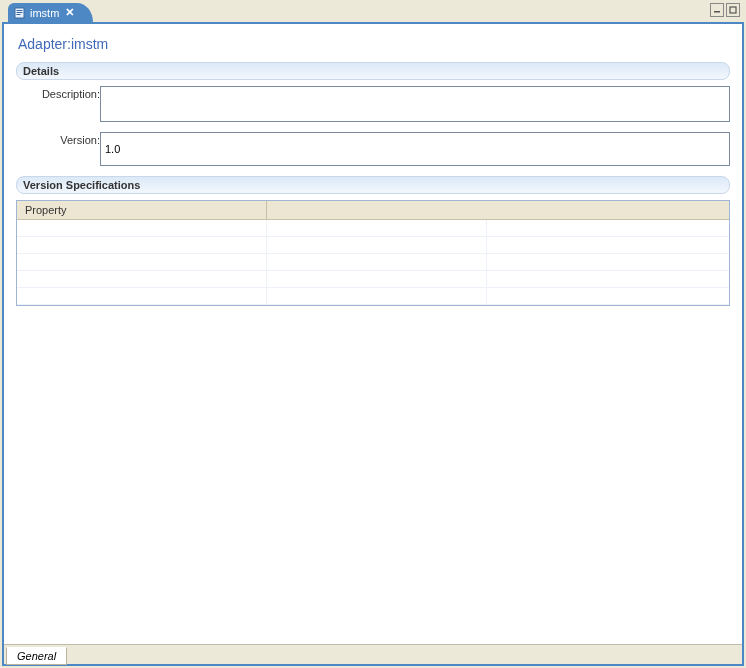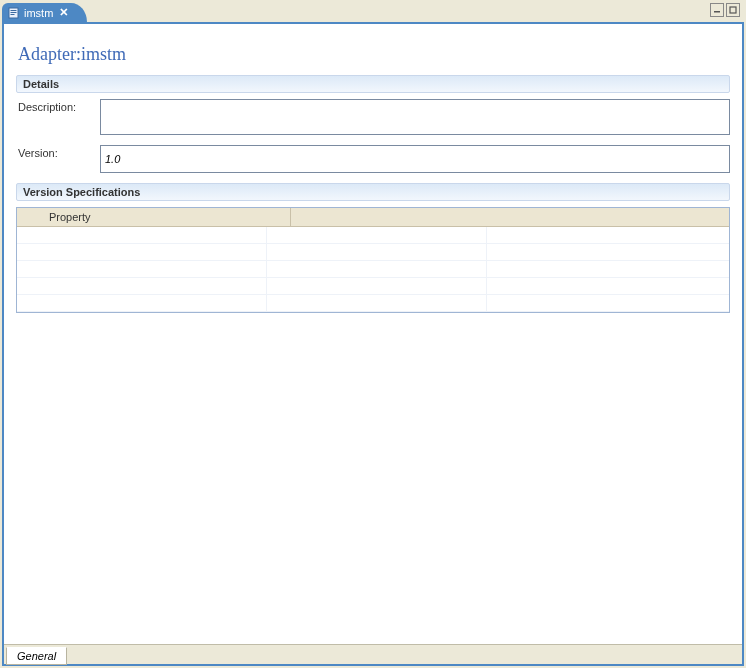--- a/index.html
+++ b/index.html
@@ -19,21 +19,21 @@
     background: #ece9d8;
     position: relative;
   }
   .top-bar {
     height: 22px;
     background: #ece9d8;
     position: relative;
   }
   .tab {
     position: absolute;
-    left: 2px;
+    left: 8px;
     top: 3px;
     height: 19px;
     background: #4d88c4;
     border-top-left-radius: 6px;
     border-top-right-radius: 16px 19px;
     padding: 2px 18px 2px 6px;
     color: #fff;
     font-size: 11px;
     display: flex;
     align-items: center;
@@ -76,70 +76,68 @@
     border-top-left-radius: 0;
     background: #fff;
   }
   .editor-content {
     padding: 10px 12px 0 12px;
     height: calc(100% - 20px);
     overflow: hidden;
   }
   .page-title {
     color: #3f6ab7;
-    font-size: 18px;
-    font-family: Liberation Serif, serif;
-    margin: 10px 0 10px 2px;
+    font-size: 14px;
+    font-family: Liberation Sans, sans-serif;
+    margin: 2px 0 10px 2px;
   }
   .section-header {
     background: linear-gradient(to bottom, #dce9f7 0%, #f2f7fd 100%);
     border: 1px solid #c9d7eb;
-    border-radius: 2px;
+    border-radius: 8px;
     padding: 2px 6px;
     font-weight: bold;
     font-size: 11px;
     color: #333;
     margin-bottom: 6px;
   }
   .form-row {
     display: flex;
     align-items: flex-start;
     margin: 4px 0 10px 2px;
   }
   .form-label {
     width: 82px;
-    text-align: left;
+    text-align: right;
     padding-top: 2px;
     color: #333;
   }
   .form-input {
     flex: 1;
     border: 1px solid #7a8aa0;
     background: #fff;
     font-family: Tahoma, Arial, sans-serif;
     font-size: 11px;
     padding: 2px 4px;
     resize: none;
   }
   textarea.form-input {
     height: 36px;
   }
   input.form-input {
-    height: 28px;
-    font-style: italic;
+    height: 34px;
   }
   .spec-table-wrap {
     border: 1px solid #9fb5d4;
     margin-top: 6px;
   }
   .spec-head {
     display: flex;
     background: #ece6d2;
     border-bottom: 1px solid #c9c0a8;
-    padding-left: 24px;
   }
   .spec-head .col {
     padding: 3px 8px;
     font-size: 11px;
     color: #333;
     border-right: 1px solid #c9c0a8;
   }
   .spec-head .col:last-child { border-right: none; }
   .col-prop { width: 250px; }
   .col-val  { width: 220px; }

